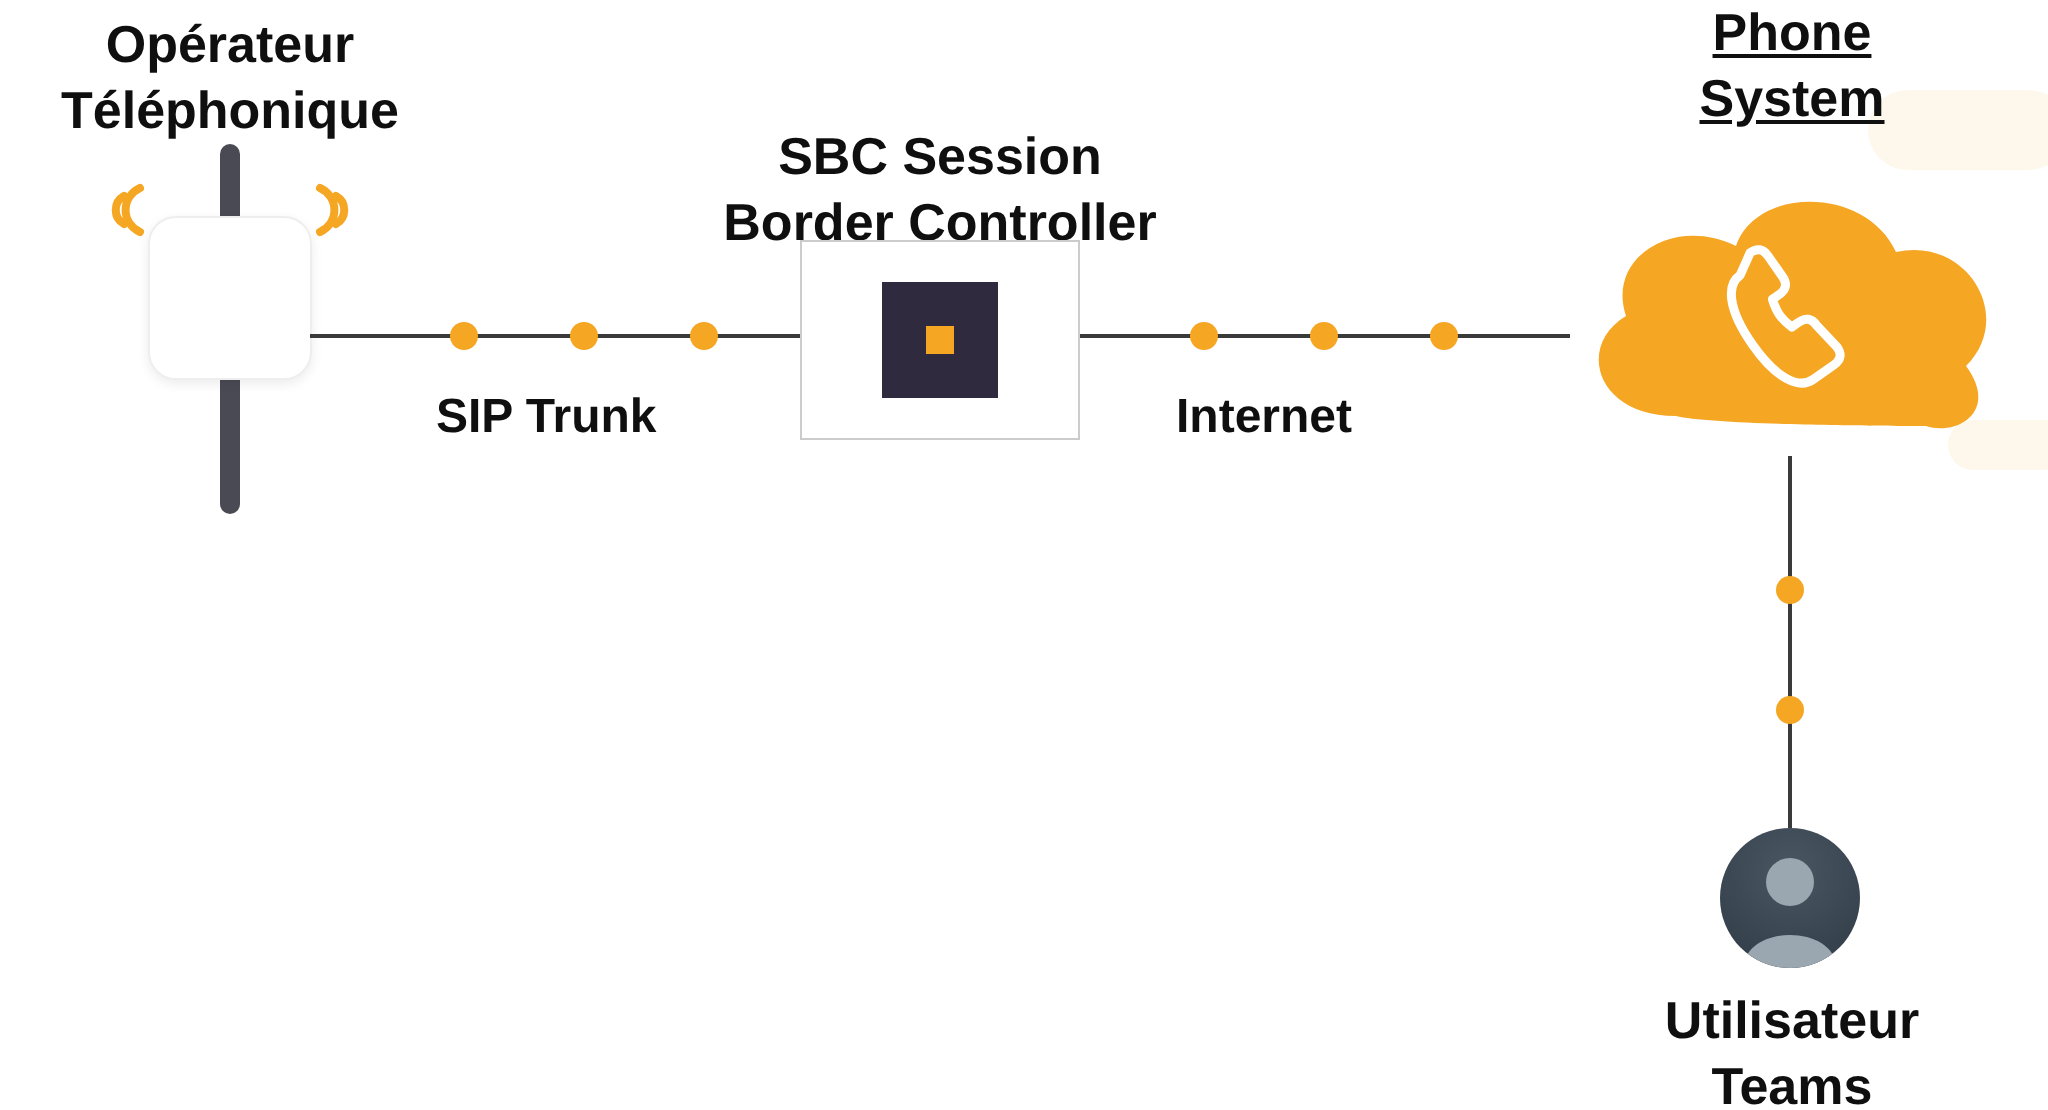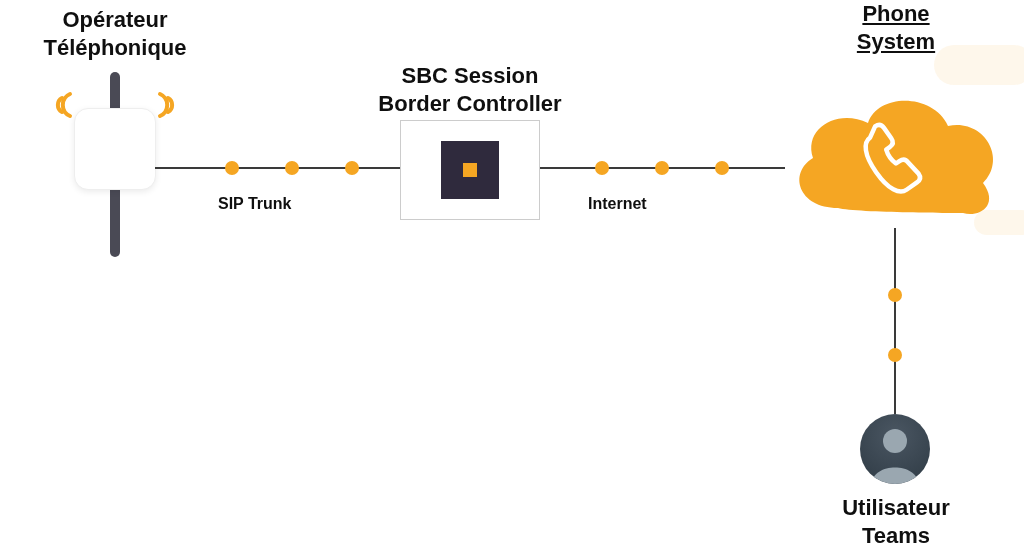--- a/index.html
+++ b/index.html
@@ -18,21 +18,21 @@
       opacity: 0.7;
     }
     .cloud-bg-1 { width: 100px; height: 40px; top: 45px; right: -10px; }
     .cloud-bg-2 { width: 60px; height: 25px; top: 210px; right: -10px; }
 
     .label {
       position: absolute;
       font-weight: 700;
       color: #0f0f0f;
       text-align: center;
-      font-size: 22px;
+      font-size: 26px;
       line-height: 1.25;
     }
     
     .op-label { top: 6px; left: 30px; width: 170px; }
     .antenna {
       position: absolute;
       top: 72px; left: 70px;
       width: 90px; height: 185px;
     }
     .antenna .pole {
@@ -115,21 +115,21 @@
     }
     .dot {
       position: absolute;
       width: 14px; height: 14px;
       border-radius: 50%;
       background: #f5a623;
     }
     .conn-label {
       position: absolute;
       font-weight: 700;
-      font-size: 16px;
+      font-size: 24px;
       color: #0f0f0f;
       text-align: center;
     }
     .sip-label { top: 195px; left: 218px; }
     .internet-label { top: 195px; left: 588px; }
 
     
     .l1 { top: 167px; left: 155px; width: 245px; }
     
     .l2 { top: 167px; left: 540px; width: 245px; }

